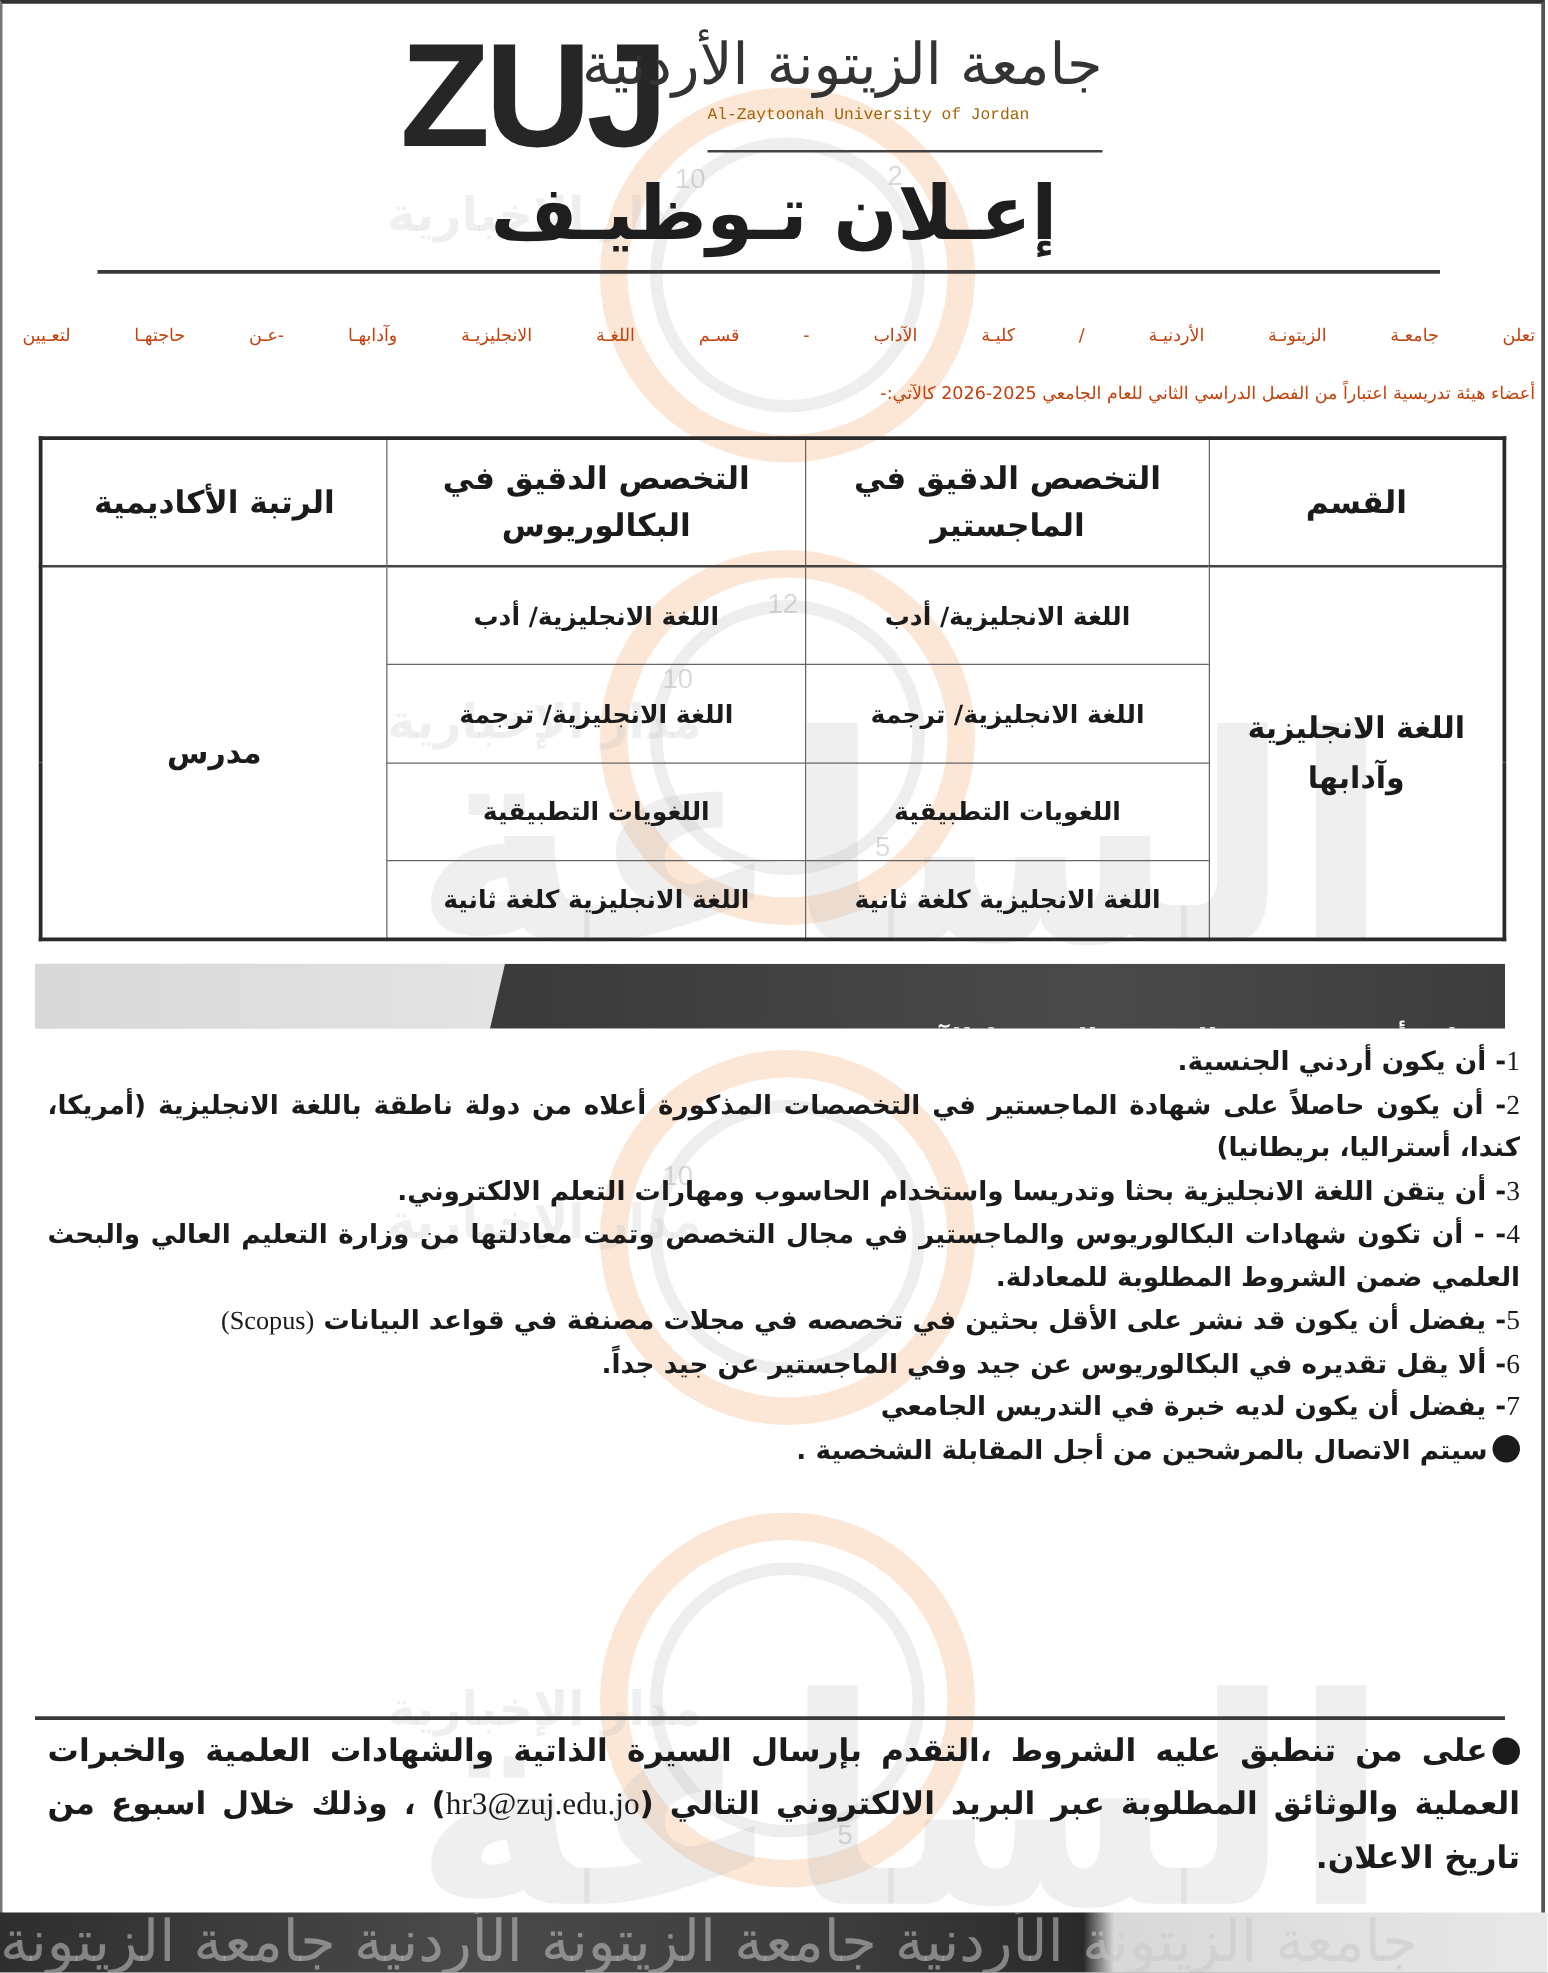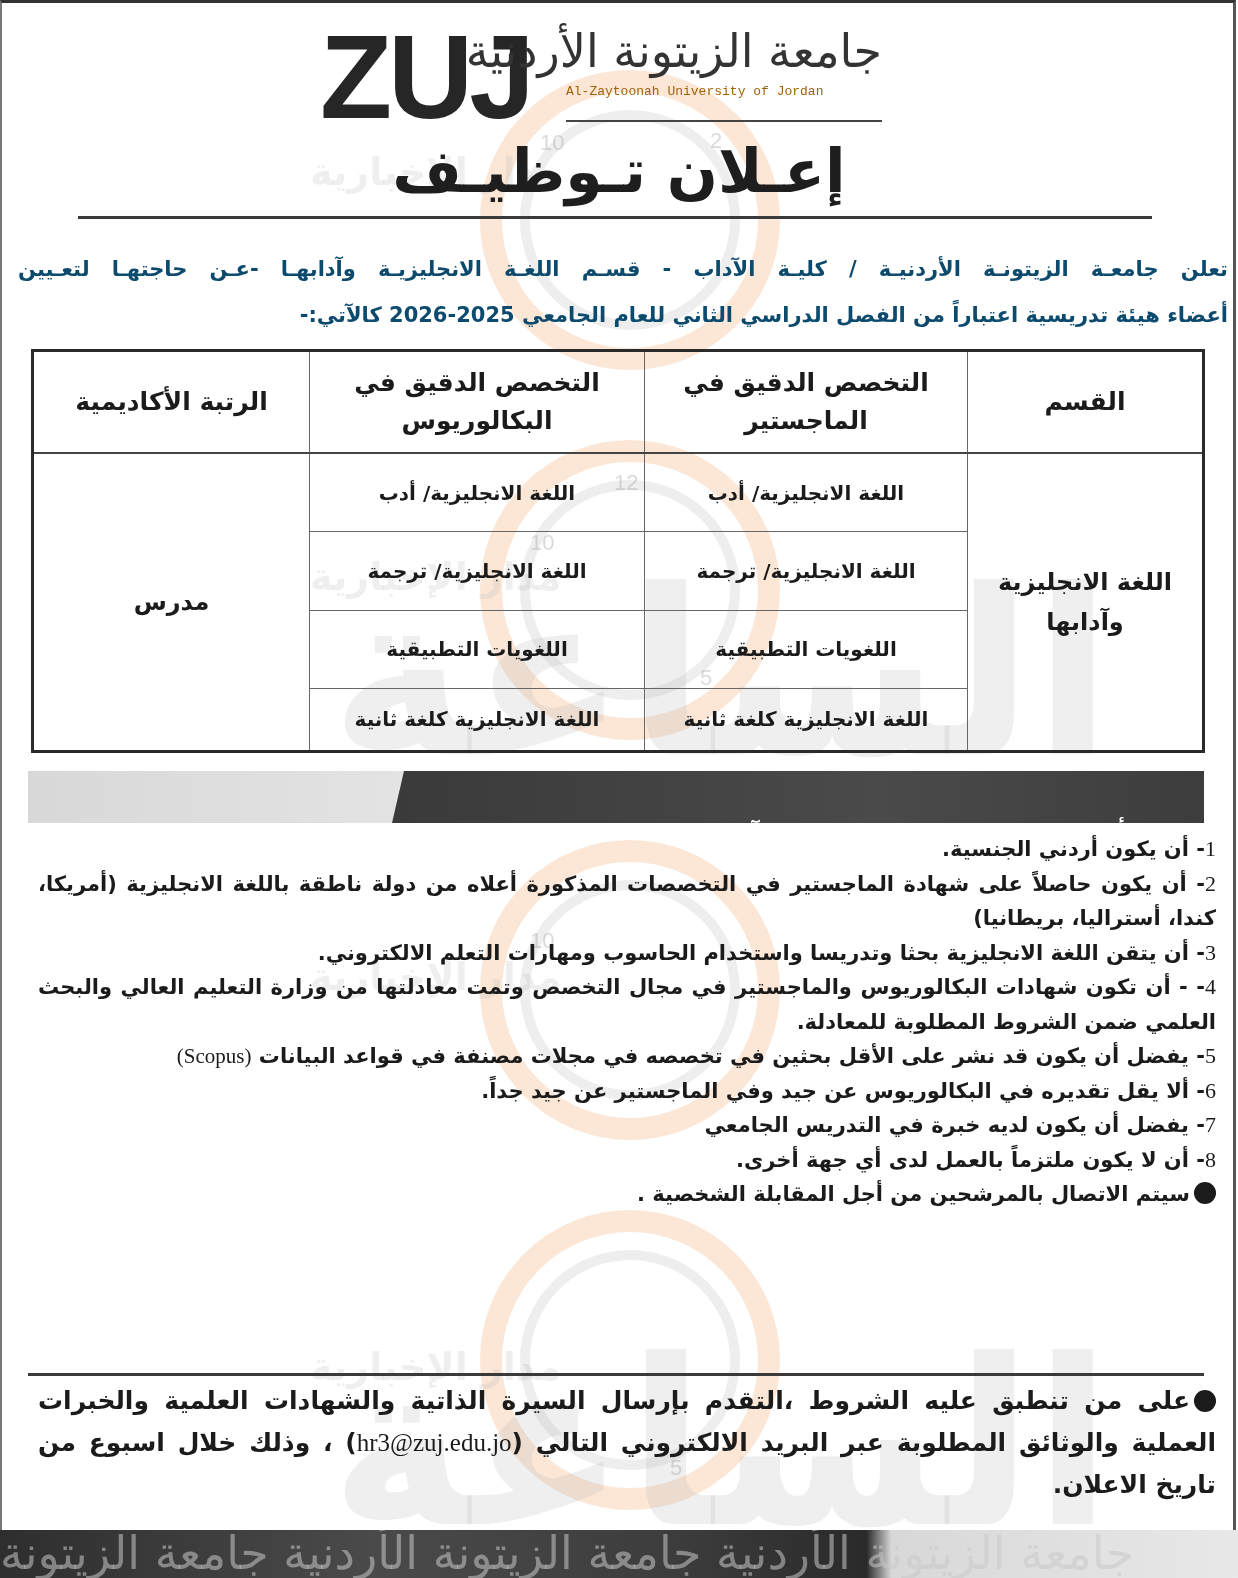--- a/index.html
+++ b/index.html
@@ -49,21 +49,21 @@
   .logo-line { position:absolute; left:246px; top:96px; width:316px; height:2px; background:#444; }
 
   .title {
     position:absolute; left:0; width:1238px; top:136px; text-align:center;
     direction:rtl; font-size:60px; font-weight:bold; color:#1e1e1e; letter-spacing:1px;
   }
   .title-rule { position:absolute; left:78px; top:216px; width:1074px; height:3px; background:#3a3a3a; }
 
   .intro {
     position:absolute; left:18px; right:10px; top:246px; direction:rtl; text-align:justify;
-    font-size:21px; font-weight:bold; line-height:46px; color:#0c4a6e;
+    font-size:14px; font-weight:normal; line-height:46px; color:#c2410c;
   }
   .intro p { margin:0; }
 
   
   table.jobs {
     position:absolute; left:31px; top:349px; width:1171px; height:404px;
     border-collapse:collapse; direction:rtl; table-layout:fixed;
     border:3px solid #2a2a2a;
   }
   table.jobs th, table.jobs td {
@@ -210,21 +210,20 @@
   </div>
 
   <div class="conditions">
     <p class="row"><span class="num">1</span><span>- أن يكون أردني الجنسية.</span></p>
     <p class="row"><span class="num">2</span><span>- أن يكون حاصلاً على شهادة الماجستير في التخصصات المذكورة أعلاه من دولة ناطقة باللغة الانجليزية (أمريكا، كندا، أستراليا، بريطانيا)</span></p>
     <p class="row"><span class="num">3</span><span>- أن يتقن اللغة الانجليزية بحثا وتدريسا واستخدام الحاسوب ومهارات التعلم الالكتروني.</span></p>
     <p class="row"><span class="num">4</span><span>- - أن تكون شهادات البكالوريوس والماجستير في مجال التخصص وتمت معادلتها من وزارة التعليم العالي والبحث العلمي ضمن الشروط المطلوبة للمعادلة.</span></p>
     <p class="row"><span class="num">5</span><span>- يفضل أن يكون قد نشر على الأقل بحثين في تخصصه في مجلات مصنفة في قواعد البيانات</span> <span class="latin">(Scopus)</span></p>
     <p class="row"><span class="num">6</span><span>- ألا يقل تقديره في البكالوريوس عن جيد وفي الماجستير عن جيد جداً.</span></p>
     <p class="row"><span class="num">7</span><span>- يفضل أن يكون لديه خبرة في التدريس الجامعي</span></p>
-    <p class="row"><span class="num">8</span><span>- أن لا يكون ملتزماً بالعمل لدى أي جهة أخرى.</span></p>
     <p class="row"><span class="bullet"></span><span>سيتم الاتصال بالمرشحين من أجل المقابلة الشخصية .</span></p>
   </div>
 
   <div class="rule2"></div>
 
   <div class="apply">
     <span class="bullet"></span><span>على من تنطبق عليه الشروط ،التقدم بإرسال السيرة الذاتية والشهادات العلمية والخبرات العملية والوثائق المطلوبة عبر البريد الالكتروني التالي (</span><span class="latin">hr3@zuj.edu.jo</span><span>) ، وذلك خلال اسبوع من تاريخ الاعلان.</span>
   </div>
 
   <div class="footer">

